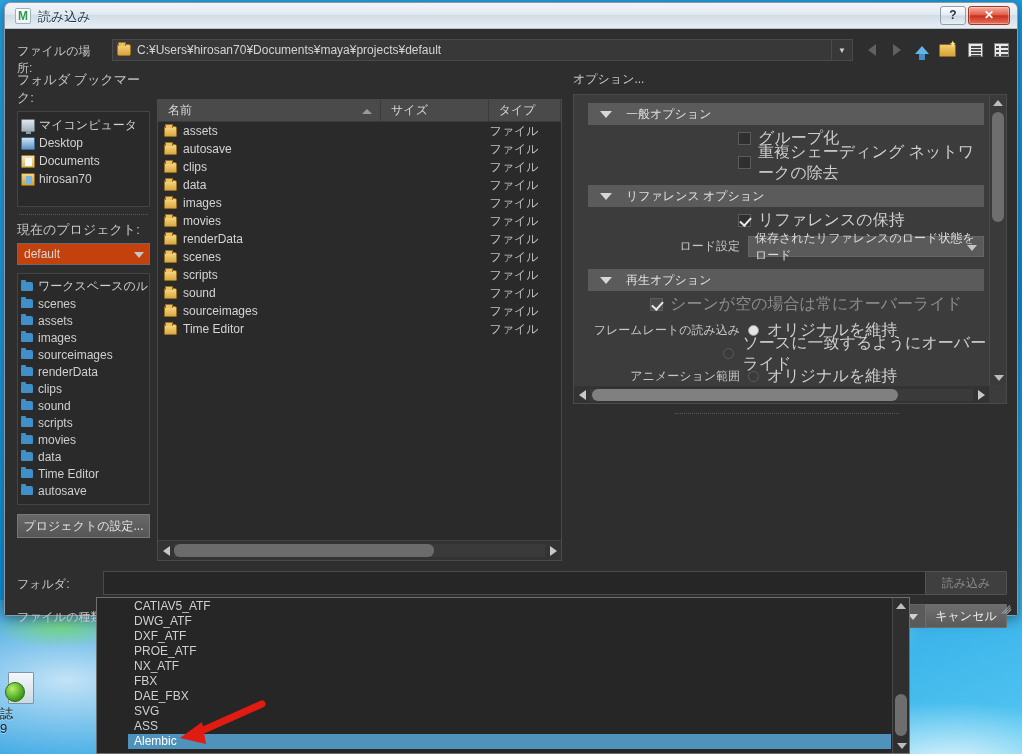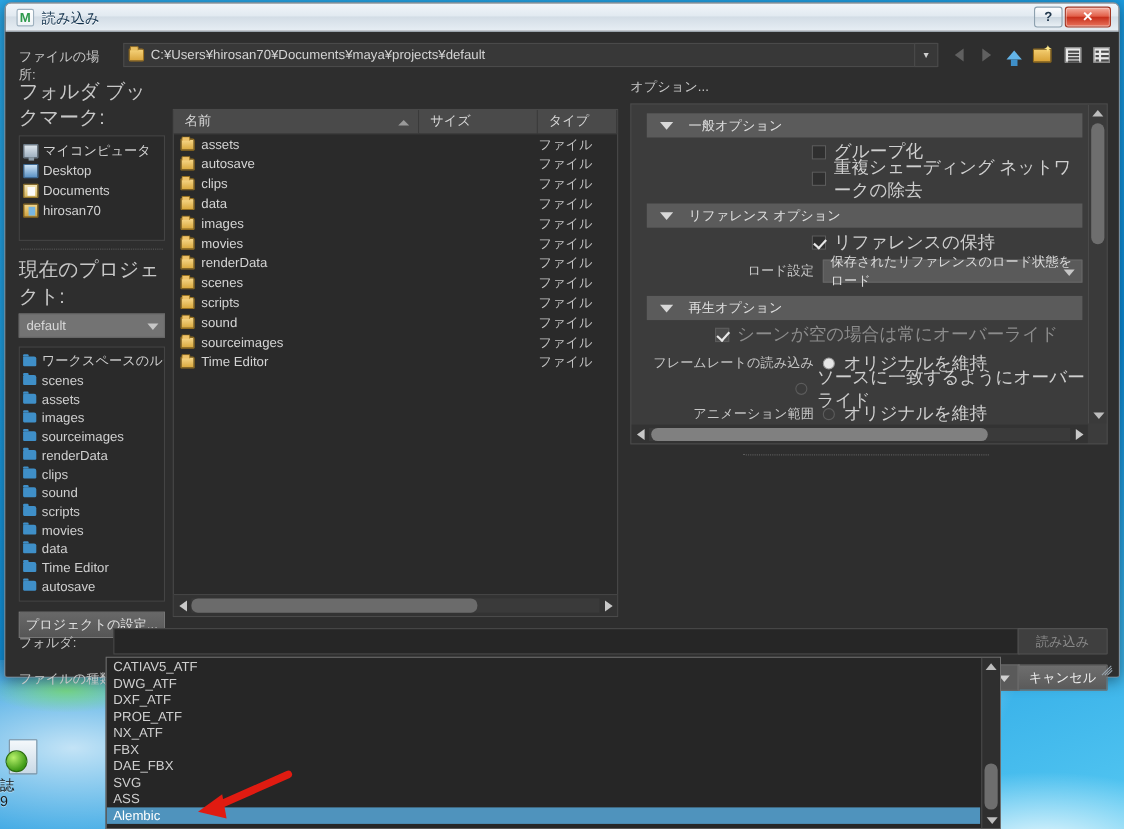--- a/index.html
+++ b/index.html
@@ -127,38 +127,38 @@
   .nf-ico { width:17px;height:13px;position:relative;background:linear-gradient(180deg,#f3cd71,#d8a135);border:1px solid #906a1c;border-radius:1px; }
   .nf-ico:after{content:"✦";position:absolute;right:-2px;top:-6px;color:#ffe98a;font-size:9px;}
   .list-ico { width:15px;height:14px;background:#e9e9e9;border:1px solid #7e7e7e;position:relative; }
   .list-ico span{position:absolute;left:2px;width:10px;height:2px;background:#4a4a4a;}
   .det-ico { width:15px;height:14px;background:#e9e9e9;border:1px solid #7e7e7e;position:relative; }
   .det-ico i{position:absolute;left:1px;width:3px;height:2px;background:#4a4a4a;}
   .det-ico b{position:absolute;left:6px;width:7px;height:2px;background:#4a4a4a;}
 
   
   .lcol { position:absolute; left:12px; top:42px; width:133px; }
-  .col-head { color:#c7c7c7; font-size:18px; margin-bottom:4px; }
+  .col-head { color:#c7c7c7; font-size:13px; margin-bottom:4px; }
   .bm-box {
     background:#2a2a2a; border:1px solid #444; height:96px; padding:4px 3px; overflow:hidden;
   }
   .bm-item { display:flex; align-items:center; height:18px; color:#d2d2d2; font-size:12px; }
   .bm-item .ic { width:14px; height:13px; margin-right:4px; flex:0 0 auto; position:relative; }
   .ic-computer { background:linear-gradient(180deg,#dfe7ee,#9fb0bf); border:1px solid #6d7c89; border-radius:1px; }
   .ic-computer:after{content:"";position:absolute;left:4px;bottom:-3px;width:5px;height:3px;background:#8b9aa6;}
   .ic-desktop { background:linear-gradient(180deg,#cde3f5,#5d93c4); border:1px solid #3f6a93; border-radius:1px; }
   .ic-doc { background:linear-gradient(180deg,#f6e6b6,#d8b85e); border:1px solid #97782c; border-radius:1px; }
   .ic-doc:after{content:"";position:absolute;left:3px;top:2px;width:7px;height:8px;background:#fafafa;}
   .ic-user { background:linear-gradient(180deg,#f3d68a,#cfa23e); border:1px solid #8e6a1d; border-radius:1px; }
   .ic-user:after{content:"";position:absolute;left:4px;top:2px;width:6px;height:8px;background:#79b6e0;}
 
   .dotted { border-top:1px dotted #5a5a5a; margin:7px 2px 6px 2px; }
 
   .proj-combo {
-    position:relative; height:22px; background:#737373; border:1px solid #6a6a6a;
+    position:relative; height:22px; background:#c2410c; border:1px solid #6a6a6a;
     display:flex; align-items:center; padding-left:6px; color:#d8d8d8; font-size:12px;
   }
   .proj-combo .caret {
     position:absolute; right:5px; top:8px;
     width:0;height:0;border-left:5px solid transparent;border-right:5px solid transparent;border-top:6px solid #c6c6c6;
   }
   .tree-box {
     margin-top:8px; background:#2a2a2a; border:1px solid #444; height:232px; padding:4px 3px; overflow:hidden;
   }
   .tree-item { display:flex; align-items:center; height:17px; color:#cfcfcf; font-size:12px; white-space:nowrap; }
@@ -289,21 +289,21 @@
   .act-cancel { top:575px; background:linear-gradient(180deg,#6e6e6e,#5a5a5a); color:#ededed;text-align:center; }
   .grip { position:absolute; right:5px; bottom:3px; width:12px; height:12px; }
   .grip i { position:absolute; background:#9aa6b0; height:1px; transform:rotate(-45deg); }
 
   
   .popup {
     position:absolute; left:96px; top:597px; width:814px; height:157px;
     background:#262626; border:1px solid #6f6f6f;
     z-index:40; overflow:hidden;
   }
-  .pop-list { position:absolute; left:0; top:0; right:18px; bottom:0; padding-top:1px; }
+  .pop-list { position:absolute; left:0; top:0; right:18px; bottom:0; padding-top:1px;padding-left:31px; }
   .pop-item { height:15px; line-height:15px; padding-left:6px; color:#cfcfcf; font-size:12px; }
   .pop-item.sel { background:#4f93bd; color:#ffffff; }
   .pop-vs { position:absolute; right:0; top:0; width:17px; bottom:0; background:#2f2f2f; border-left:1px solid #4a4a4a; }
   .pop-vs .vs-thumb2 { position:absolute; left:2px; top:96px; width:12px; height:42px; background:#6e6e6e; border-radius:6px; }
 
   .arrow-svg { position:absolute; left:150px; top:700px; z-index:60; pointer-events:none; }
 </style>
 </head>
 <body>
 

